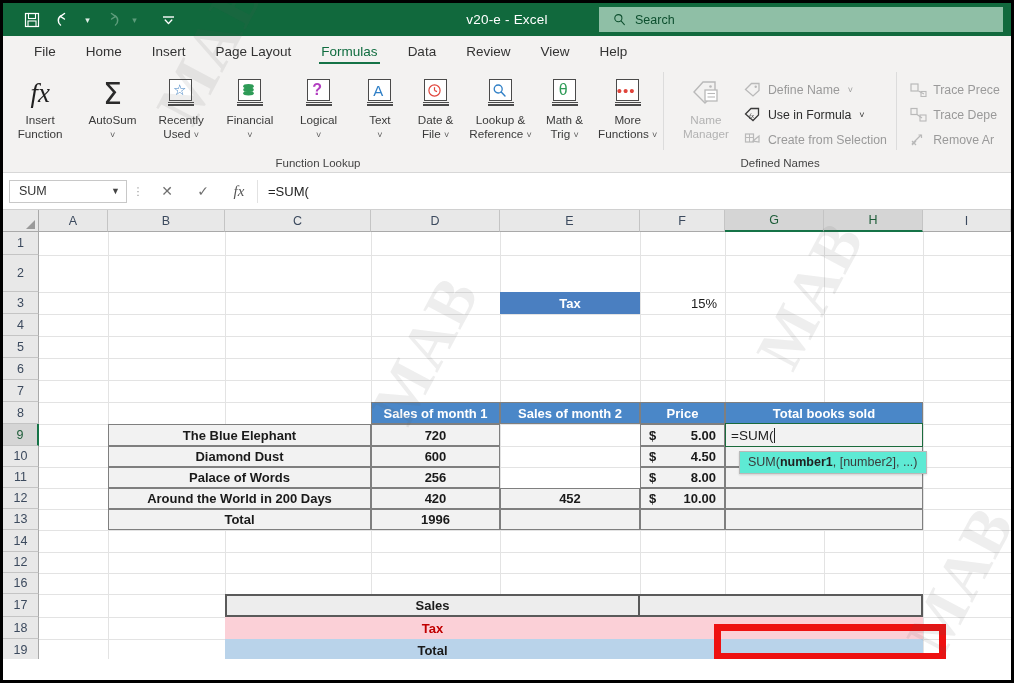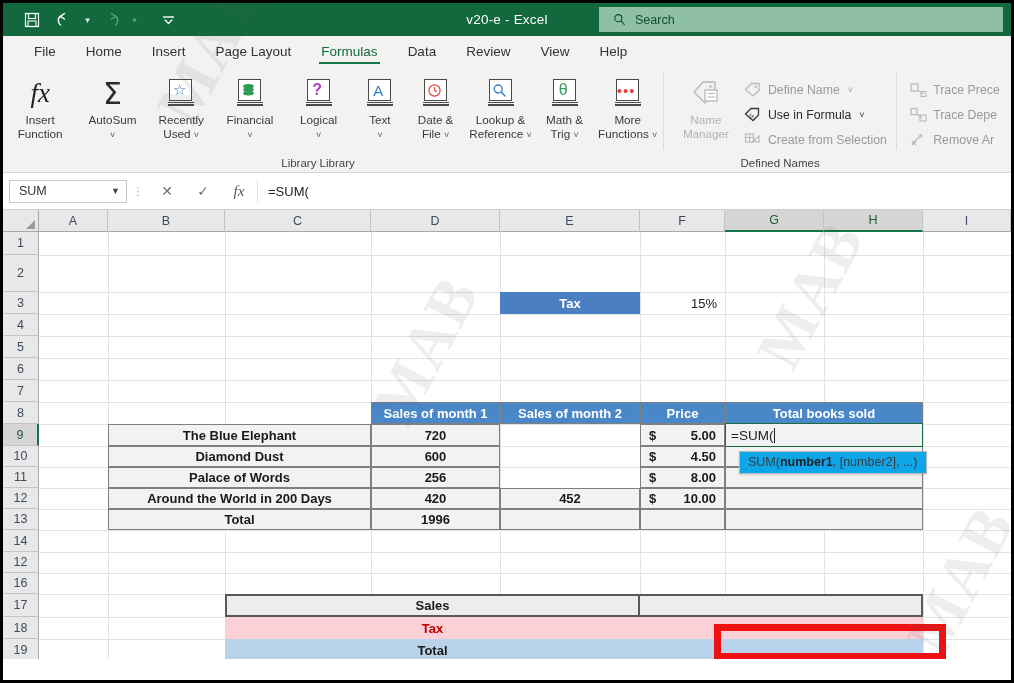--- a/index.html
+++ b/index.html
@@ -86,21 +86,21 @@
   .pricecell{background:#f2f2f2;border:1px solid #7f7f7f;color:#1a1a1a;font-weight:bold;display:flex;align-items:center;justify-content:space-between;padding:0 8px 0 8px;}
   .salesbox{background:#ededed;border:2px solid #5a5a5a;color:#1a1a1a;font-weight:bold;justify-content:center;}
   .salesbox2{background:#ededed;border:2px solid #5a5a5a;border-left:none;}
   .taxrow{background:#fbd0d7;color:#c00000;font-weight:bold;justify-content:center;}
   .totalrow{background:#b9d3ea;color:#1a1a1a;font-weight:bold;justify-content:center;}
 
   
   .editcell{position:absolute;box-sizing:border-box;background:#f2f2f2;border:1.5px solid #1b6b3c;display:flex;align-items:center;padding-left:5px;font-size:13.5px;color:#222;z-index:30;}
   .caret{display:inline-block;width:1px;height:15px;background:#222;margin-left:1px;}
   .redbox{position:absolute;border:7px solid #ee1111;box-sizing:border-box;z-index:25;pointer-events:none;}
-  .tooltip{position:absolute;background:#0ea5e9;border:1px solid #b9b9b9;font-size:12.5px;color:#3b3b3b;padding:3px 8px 4px 8px;white-space:nowrap;z-index:40;box-shadow:0 1px 2px rgba(0,0,0,.14);}
+  .tooltip{position:absolute;background:#5eead4;border:1px solid #b9b9b9;font-size:12.5px;color:#3b3b3b;padding:3px 8px 4px 8px;white-space:nowrap;z-index:40;box-shadow:0 1px 2px rgba(0,0,0,.14);}
   .tooltip b{color:#1f1f1f;}
 
   
   .wm{position:absolute;color:rgba(90,90,90,.10);font-size:64px;font-weight:bold;font-family:"Liberation Serif",serif;letter-spacing:2px;pointer-events:none;user-select:none;z-index:55;}
 </style>
 </head>
 <body>
 
 <div class="app">
 
@@ -272,21 +272,21 @@
             <div class="bookicon">
                 <div class="pg"></div>
                 <div class="gl" style="color:#e0453c;font-size:15px;letter-spacing:1px;">•••</div>
                 <div class="base2"></div>
                 <div class="base"></div>
               </div>
           </div>
           <div class="tx"><span>More</span><br><span>Functions</span> <span class="cv">˅</span></div>
         </div>
       </div>
-      <div class="glabel" style="left:160px;right:190px;">Library Library</div>
+      <div class="glabel" style="left:160px;right:190px;">Function Lookup</div>
     </div>
 
     <div class="gdiv" style="margin:7px 0 22px 0;"></div>
 
     <div class="rgroup" style="width:245px">
       <div class="gitems" style="padding-left:8px">
         <div class="bigbtn dimmed" style="width:68px">
           <div class="ic">
             <svg width="30" height="28" viewBox="0 0 30 28">
                 <path d="M3 13 L12 3 L24 3 L24 14 L14 24 Z" fill="none" stroke="#b9b9b9" stroke-width="1.4"></path>

